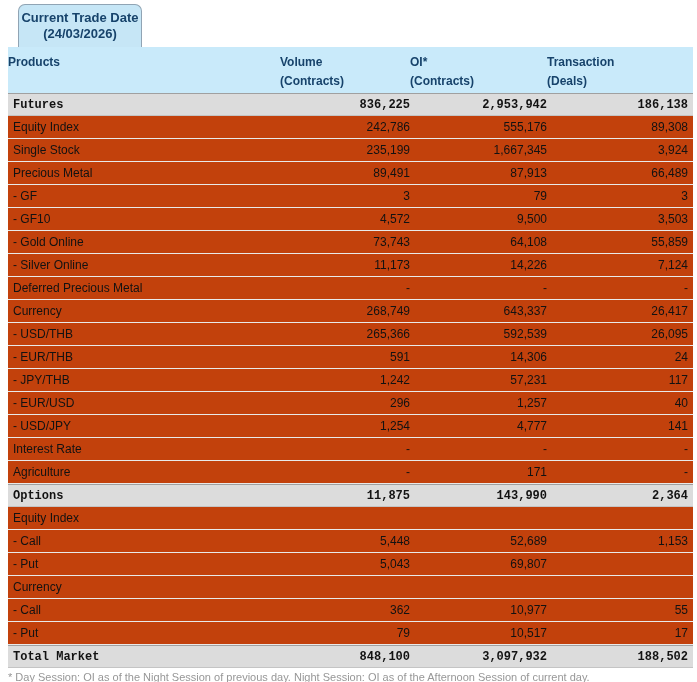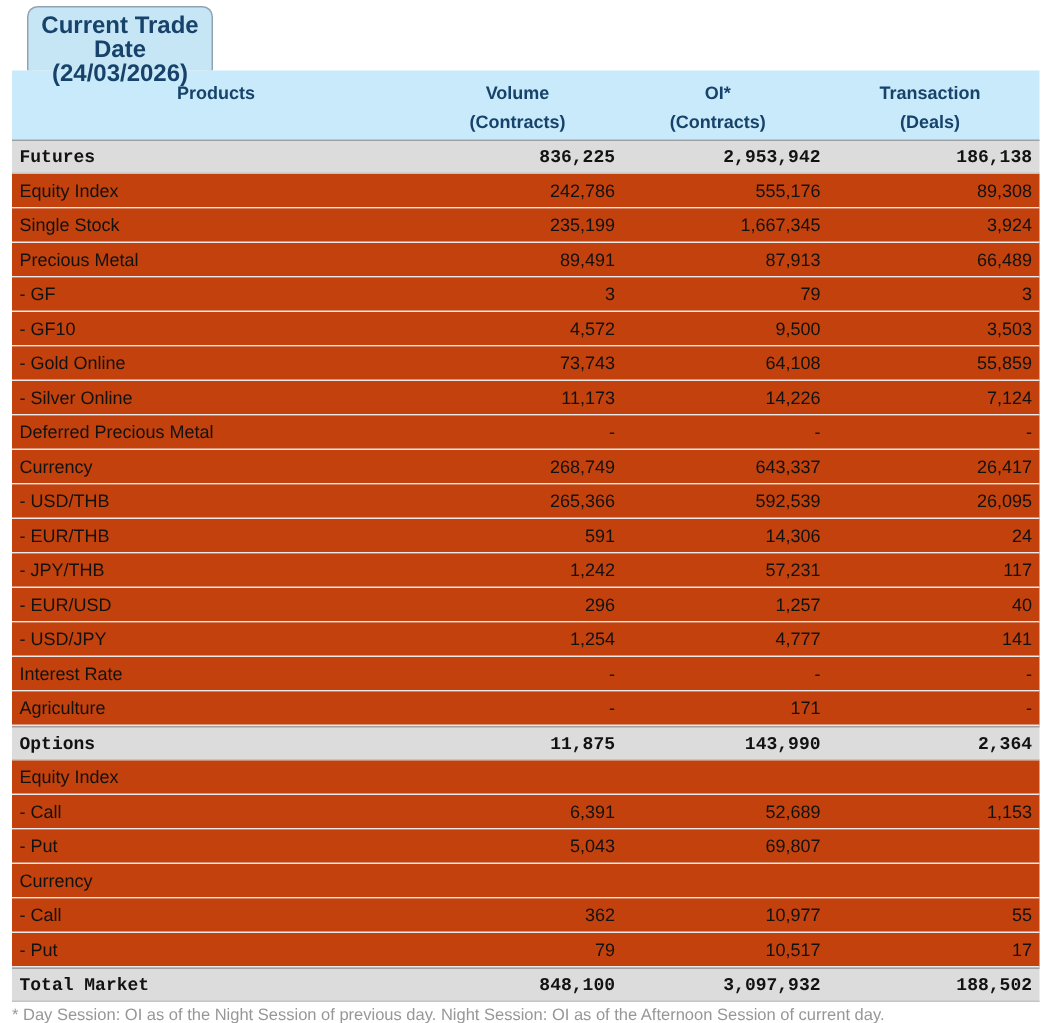--- a/index.html
+++ b/index.html
@@ -7,31 +7,31 @@
     --navy:#17436b; --section-bg:#dcdcdc; --section-border:#a0a0a0;
     --row-border:#e9e9e9; --text:#121212; --footnote:#979797;
   }
   *{box-sizing:border-box;margin:0;padding:0;}
   html,body{width:697px;height:682px;overflow:hidden;background:#fff;
     font-family:"Liberation Sans", sans-serif;color:var(--text);}
   .tab{
     position:absolute;left:18px;top:4px;width:124px;height:43px;
     background:var(--tab-bg);border:1px solid var(--tab-border);border-bottom:none;
     border-radius:7px 7px 0 0;text-align:center;padding-top:5px;
-    color:var(--navy);font-weight:bold;font-size:16px;line-height:16px;cursor:pointer;
+    color:var(--navy);font-weight:bold;font-size:13px;line-height:16px;cursor:pointer;
   }
   .market-table{margin:47px 4px 0 8px;width:685px;}
   .grid-row{
     display:grid;grid-template-columns:272px 130px 137px 1fr;align-items:center;
   }
   .header-row{
     background:var(--header-bg);height:46px;color:var(--navy);
     font-weight:bold;font-size:12px;align-items:start;padding-top:6px;
   }
-  .hcell{text-align:center;line-height:19px;}
+  .hcell{text-align:left;line-height:19px;}
   .row{height:23px;font-size:12px;border-bottom:1px solid var(--row-border);background:#c2410c;}
   .row.section{
     background:var(--section-bg);font-weight:bold;
     border-top:1px solid var(--section-border);border-bottom:1px solid #c4c4c4;font-family:Liberation Mono, monospace;
   }
   .cell-product{padding-left:5px;text-align:left;white-space:nowrap;}
   .cell-num{text-align:right;white-space:nowrap;}
   .cell-num.last{padding-right:5px;}
   .footnote{margin:3px 4px 0 8px;font-size:11px;color:var(--footnote);}
 </style>
@@ -172,21 +172,21 @@
     <div class="cell-num last">2,364</div>
   </div>
       <div class="grid-row row normal">
     <div class="cell-product">Equity Index</div>
     <div class="cell-num"></div>
     <div class="cell-num"></div>
     <div class="cell-num last"></div>
   </div>
       <div class="grid-row row normal">
     <div class="cell-product">- Call</div>
-    <div class="cell-num">6,391</div>
+    <div class="cell-num">5,448</div>
     <div class="cell-num">52,689</div>
     <div class="cell-num last">1,153</div>
   </div>
       <div class="grid-row row normal">
     <div class="cell-product">- Put</div>
     <div class="cell-num">5,043</div>
     <div class="cell-num">69,807</div>
   </div>
       <div class="grid-row row normal">
     <div class="cell-product">Currency</div>

